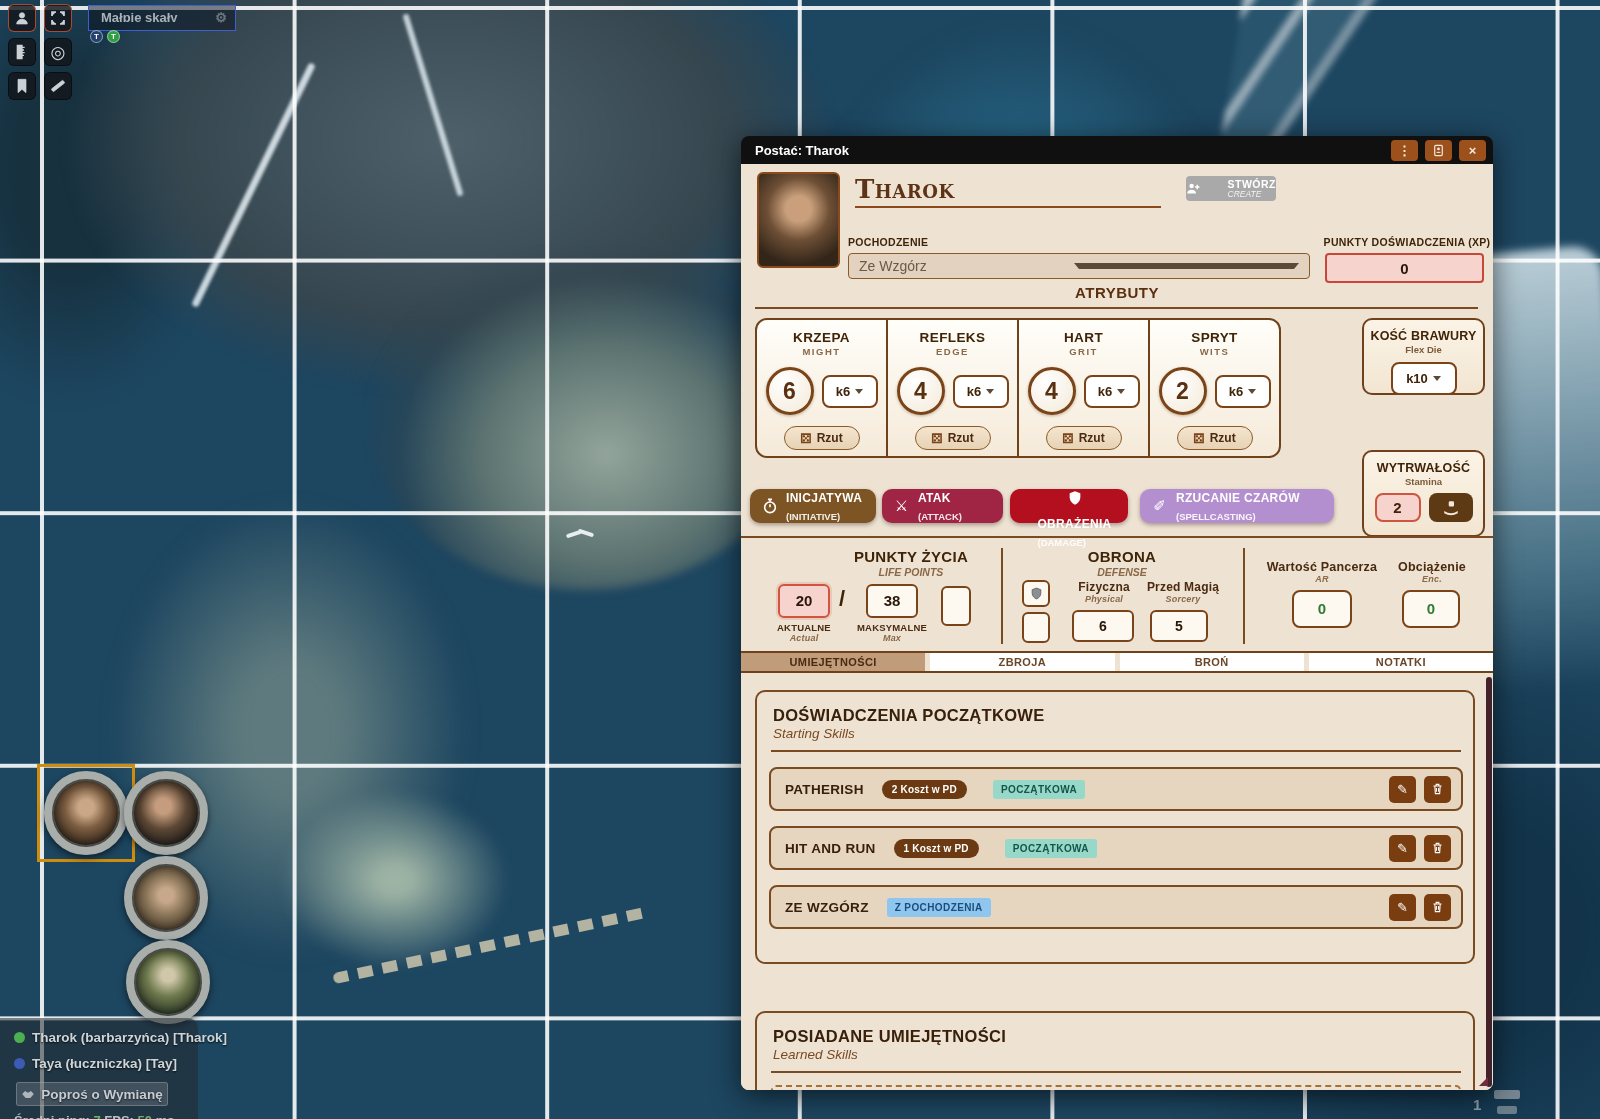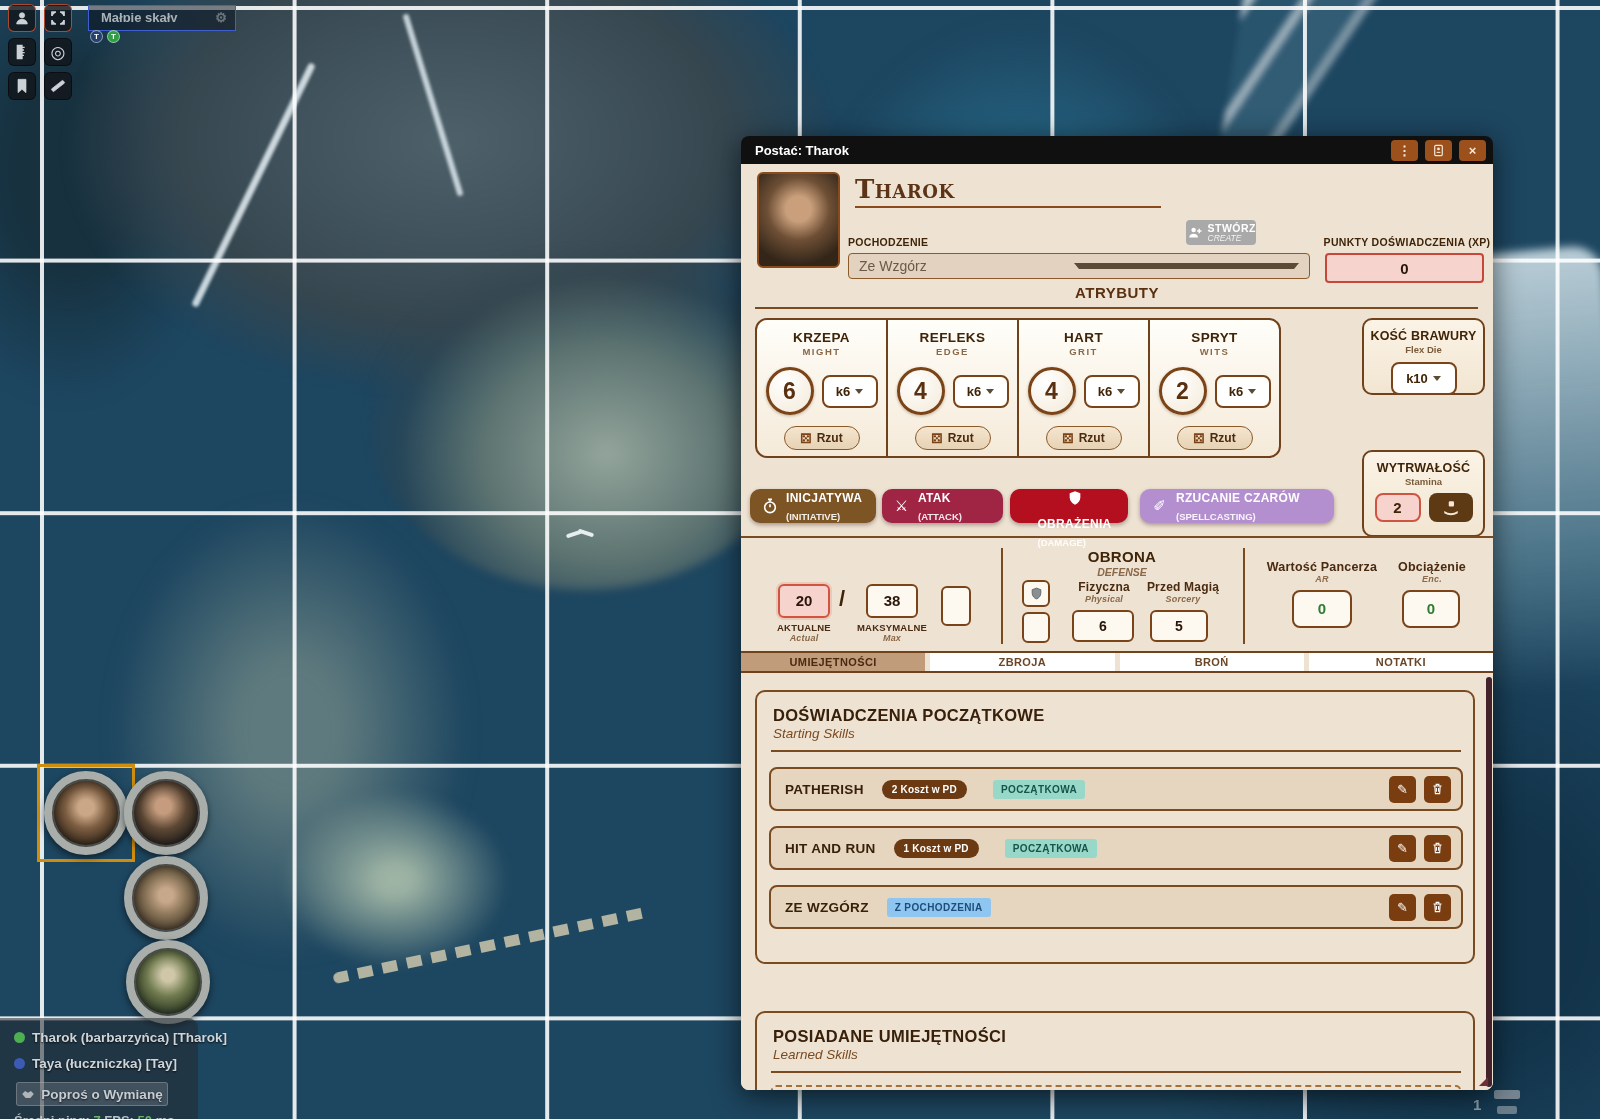--- a/index.html
+++ b/index.html
@@ -82,22 +82,22 @@
           display:flex; align-items:center; justify-content:center; font-size:13px; font-weight:700; }
   .tbtn svg { width:13px; height:15px; }
   .dbody { position:absolute; top:28px; left:0; right:0; bottom:0; background:#eee3d3; border-radius:0 0 8px 8px; overflow:hidden; }
   .abs { position:absolute; }
 
   .portrait { left:16px; top:8px; width:83px; height:96px; border:2px solid #8a4a1c; border-radius:6px;
               background:radial-gradient(circle at 50% 38%, #caa07c 0 18%, #6e4f35 45%, #332619 80%), linear-gradient(#c9c6bd, #8b7a60); }
   .charname { left:114px; top:10px; font-family:"DejaVu Serif", serif; font-variant:small-caps; font-weight:700;
               font-size:26px; color:#5c3317; letter-spacing:.5px; }
   .name-rule { left:114px; top:42px; width:306px; border-bottom:2px solid #8a4a1c; }
-  .create-btn { left:445px; top:12px; width:70px; height:25px; background:#a9a9a9; border-radius:4px; color:#fff;
-                display:flex; align-items:center; justify-content:flex-end; gap:5px;margin-top:44px; }
+  .create-btn { left:445px; top:12px; width:90px; height:25px; background:#a9a9a9; border-radius:4px; color:#fff;
+                display:flex; align-items:center; justify-content:space-between; gap:5px; }
   .create-btn svg { width:15px; height:13px; fill:#fff; }
   .create-txt b { display:block; font-size:10.5px; line-height:11px; letter-spacing:.5px; }
   .create-txt i { display:block; font-size:8.5px; line-height:9px; font-style:italic; opacity:.85; }
   .lbl-small { font-size:10.5px; font-weight:700; color:#3f2408; letter-spacing:.3px; }
   .origin-lbl { left:107px; top:72px; }
   .origin-sel { left:107px; top:89px; width:462px; height:26px; background:#e2d2bf; border:1px solid #8a5a28; border-radius:4px;
                 color:#6b5a46; font-size:14px; line-height:24px; padding:0 10px; display:flex; }
   .origin-sel span { flex:1; }
   .chev { width:0; height:0; border-left:5px solid transparent; border-right:5px solid transparent; border-top:6px solid #5a4a36; align-self:center; }
   .xp-lbl { left:580px; top:72px; width:172px; text-align:center; }
@@ -433,20 +433,24 @@
             </svg>
         </span>
         <span><span class="l1">OBRAŻENIA</span><br><span class="l2">(DAMAGE)</span></span>
       </div>
       <div class="abs action act-spell">
         <span class="ic">✐</span>
         <span><span class="l1">RZUCANIE CZARÓW</span><br><span class="l2">(SPELLCASTING)</span></span>
       </div>
 
       <div class="abs stats">
+        <div class="abs" style="left:20px; top:10px; width:300px;">
+          <div class="st-ttl">PUNKTY ŻYCIA</div>
+          <div class="st-sub">LIFE POINTS</div>
+        </div>
         <div class="num-box pink" style="left:37px; top:46px; width:52px; height:34px; font-size:15px; line-height:30px;">20</div>
         <div class="abs" style="left:98px; top:48px; font-size:22px; font-weight:700; color:#3f2408;">/</div>
         <div class="num-box" style="left:125px; top:46px; width:52px; height:34px; font-size:15px; line-height:30px;">38</div>
         <div class="num-box" style="left:200px; top:48px; width:30px; height:40px;"></div>
         <div class="cap" style="left:17px; top:84px; width:92px;">
           <span>AKTUALNE</span>
           <i>Actual</i>
         </div>
         <div class="cap" style="left:105px; top:84px; width:92px;">
           <span>MAKSYMALNE</span>

